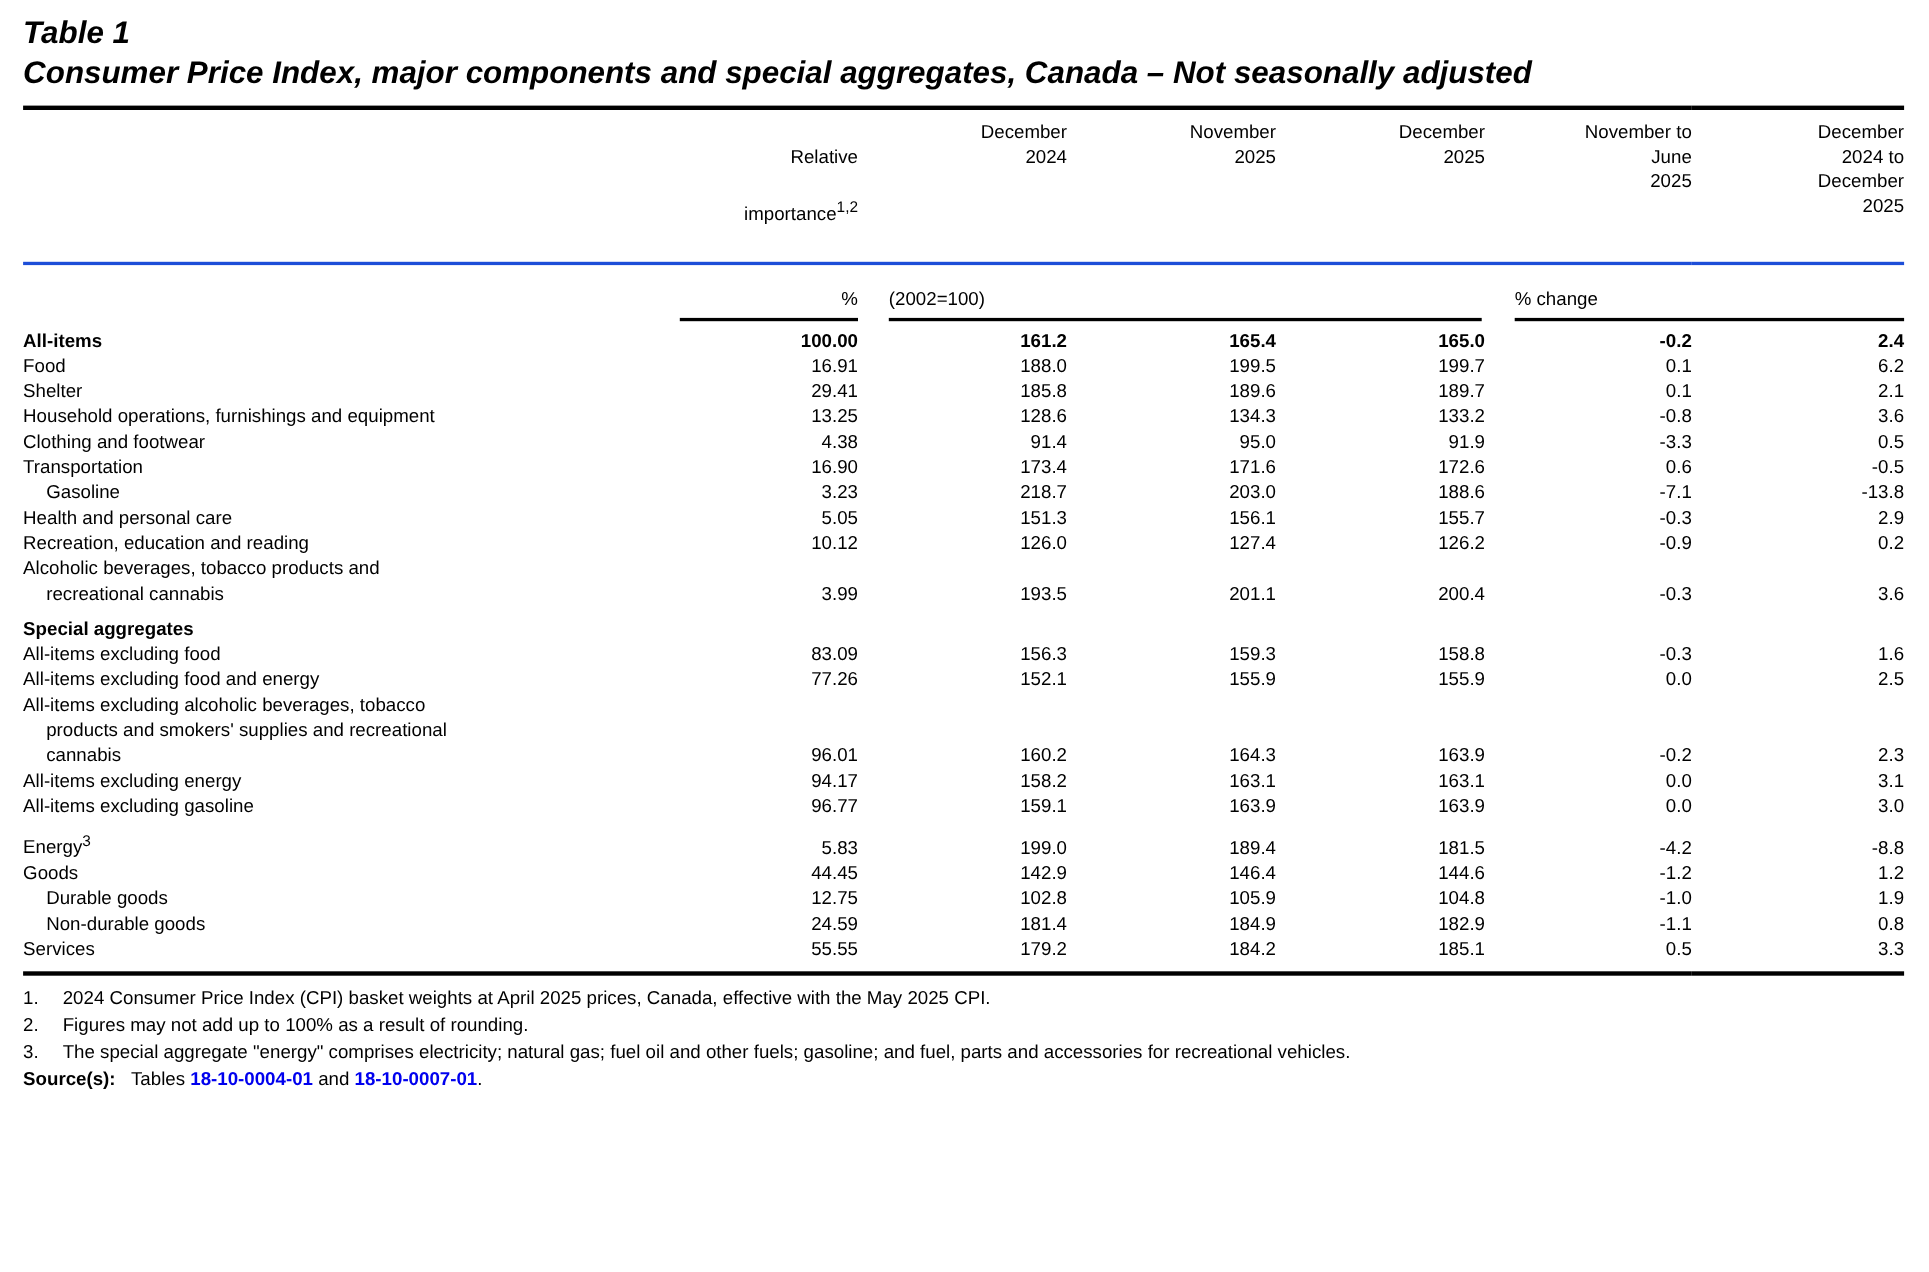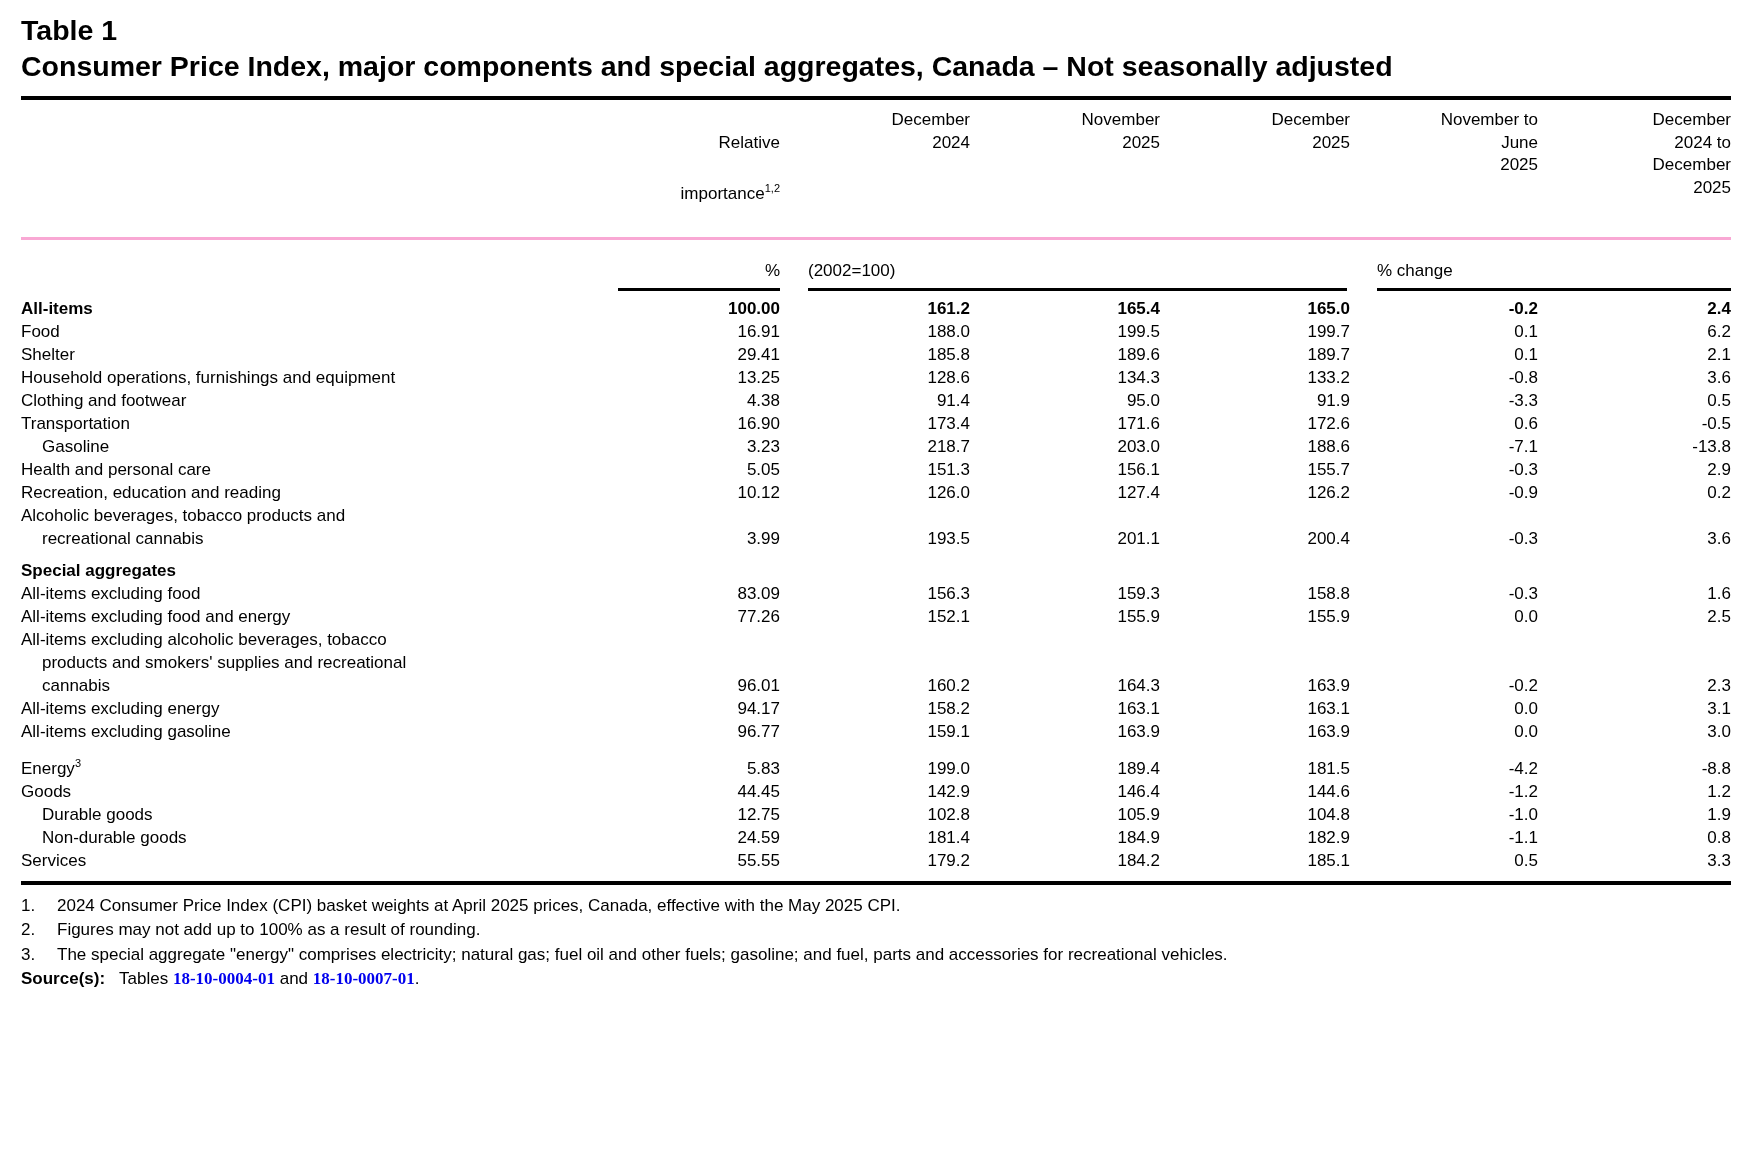--- a/index.html
+++ b/index.html
@@ -5,41 +5,41 @@
   html, body { margin: 0; padding: 0; }
   body {
     width: 1754px; height: 1156px;
     background: #ffffff; color: #000000;
     font-family: "Liberation Sans", sans-serif;
     overflow: hidden;
   }
   .wrap { padding: 10px 23px 0 21px; }
 
   
-  .titleblock { font-weight: bold; font-size: 28.5px; line-height: 36px; margin: 2px 0 12px 0; }
+  .titleblock { font-weight: bold; font-size: 28.5px; line-height: 36px; margin: 2px 0 12px 0; font-style: italic; }
   .titleblock .main-title { max-width: 1475px; }
 
   
   table.cpi {
     border-collapse: collapse;
     table-layout: fixed;
     width: 1710px;
     border-top: 4px solid #000;
     border-bottom: 4px solid #000;
   }
   thead th {
     font-weight: normal;
     text-align: right;
     vertical-align: top;
     white-space: pre-line;
     font-size: 17px;
     line-height: 22.5px;
     padding: 9px 0 10px 0;
   }
-  tr.cols th { border-bottom: 3px solid #f9a8d4; }
+  tr.cols th { border-bottom: 3px solid #1d4ed8; }
   tr.units td { padding: 8px 0 0 0; vertical-align: bottom; }
   .grp {
     border-bottom: 3px solid #000;
     font-size: 17px;
     line-height: 22px;
     padding: 12px 0 6px 0;
     margin-left: 28px;
   }
   .grp.right { text-align: right; }
   .grp.center { text-align: left; }
@@ -53,30 +53,30 @@
   }
   td.num { text-align: right; }
   tr.bold td { font-weight: bold; }
   tr.section td { font-weight: bold; padding-top: 22px; }
   tr.gap td { padding-top: 9px; }
   tbody tr:first-child td { padding-top: 6px; }
   tbody tr:last-child td { padding-bottom: 9px; }
   .lbl { white-space: pre-line; }
   .lbl.indent { padding-left: 21px; }
   .lbl.hang { padding-left: 21px; text-indent: -21px; }
-  sup { font-size: 11px; }
+  sup { font-size: 14px; }
 
   
   .footnotes { margin-top: 9px; }
   .fn { display: flex; font-size: 17px; line-height: 24.5px; }
   .fn-num { width: 36px; flex: 0 0 36px; }
   .source-line { font-size: 17px; line-height: 24.5px; }
   .source-label { font-weight: bold; }
   .source-rest { margin-left: 14px; }
-  a.src-link { color: #0000ee; font-weight: bold; text-decoration: none; font-family: Liberation Serif, serif; }
+  a.src-link { color: #0000ee; font-weight: bold; text-decoration: none; }
 </style>
 </head>
 <body>
 
 <div class="wrap">
 
   <div class="titleblock">
     <div>Table 1</div>
     <div class="main-title">Consumer Price Index, major components and special aggregates, Canada – Not seasonally adjusted</div>
   </div>

